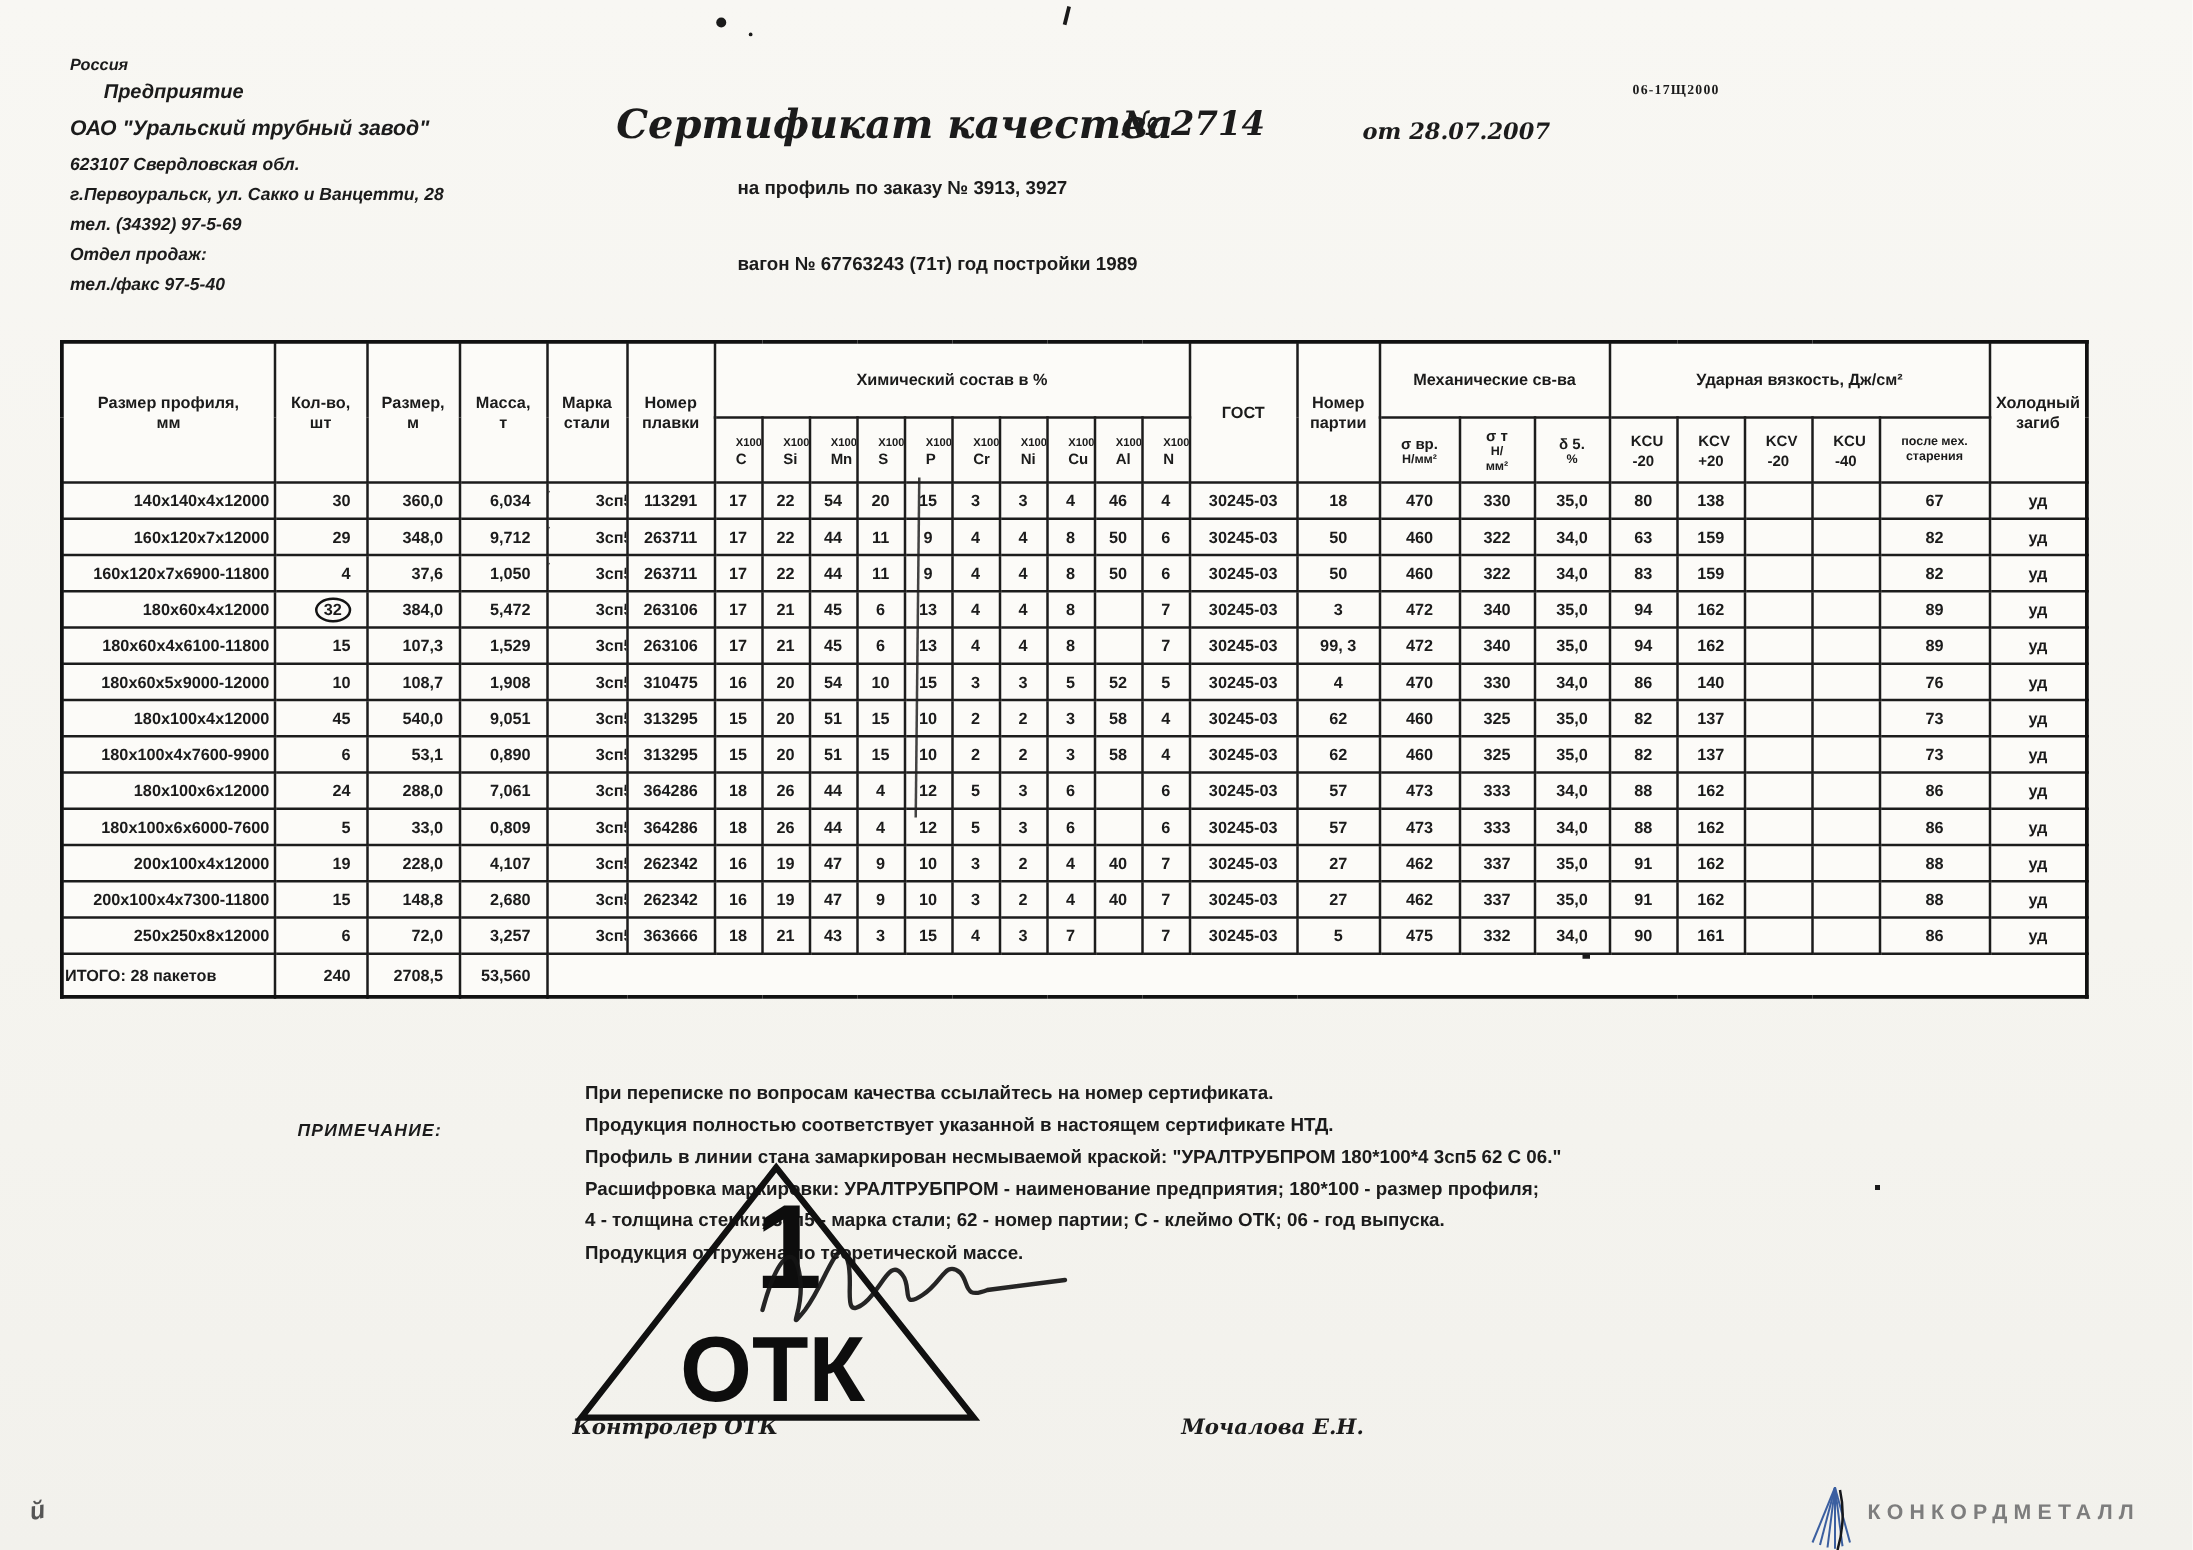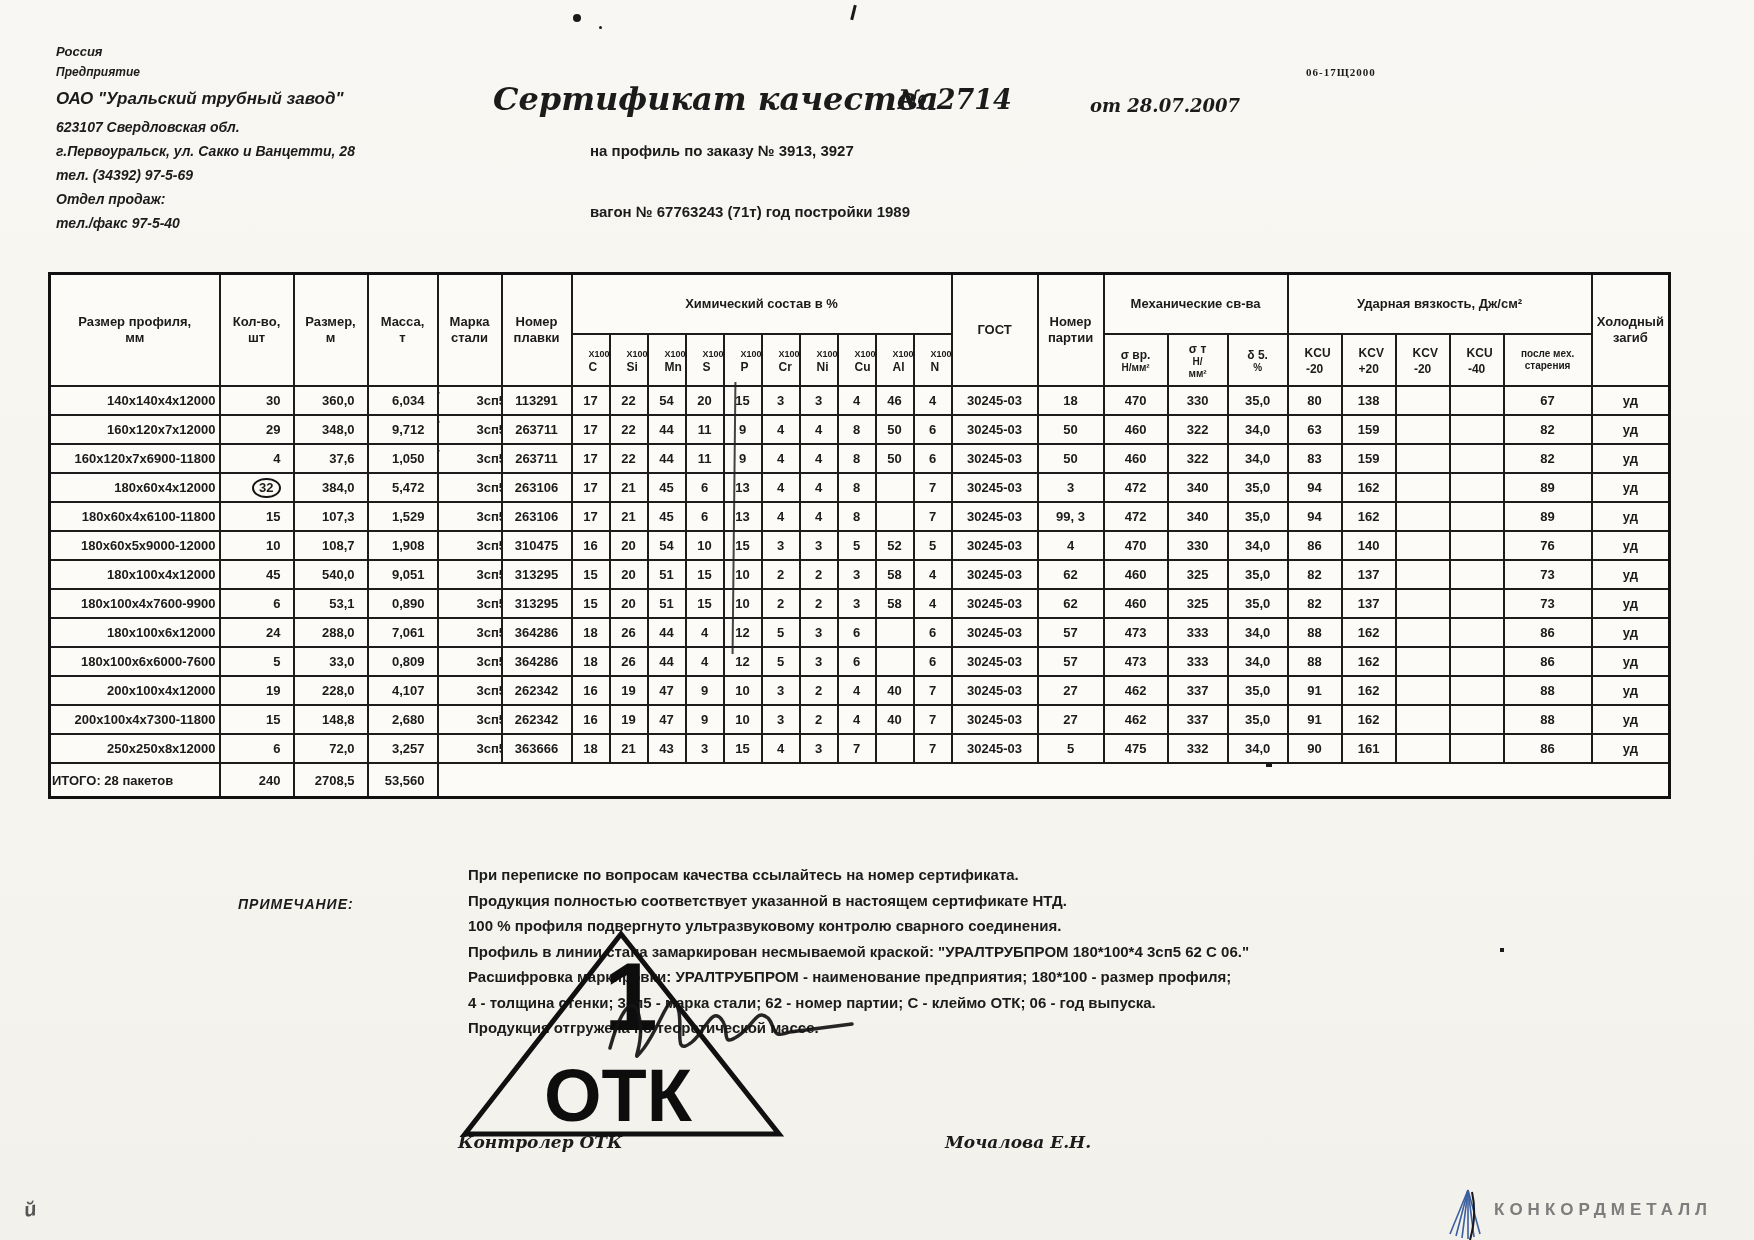--- a/index.html
+++ b/index.html
@@ -4,21 +4,21 @@
 <style>
   html,body { margin:0; padding:0; }
   body {
     width:1754px; height:1240px; position:relative; overflow:hidden;
     background:linear-gradient(180deg,#f8f7f3 0%,#f5f4ef 60%,#f2f1ec 100%);
     font-family:"Liberation Sans", sans-serif; color:#1b1b1b;
   }
   
   .company { position:absolute; left:56px; top:44px; font-style:italic; font-weight:bold; }
   .company .country { font-size:13px; margin-bottom:6px; }
-  .company .label   { font-size:12px; margin-bottom:10px; }
+  .company .label   { font-size:16px; margin-bottom:10px;margin-left:27px; }
   .company .name    { font-size:17px; margin-bottom:10px; }
   .company .line    { font-size:14px; margin-bottom:8px; }
   .cert-title  { position:absolute; left:493px; top:80px; font-family:"DejaVu Serif", serif; font-style:italic; font-weight:bold; font-size:32px; }
   .cert-number { position:absolute; left:898px; top:84px; font-family:"DejaVu Serif", serif; font-style:italic; font-weight:bold; font-size:27px; }
   .cert-date   { position:absolute; left:1090px; top:95px; font-family:"DejaVu Serif", serif; font-style:italic; font-weight:bold; font-size:18px; }
   .corner-code { position:absolute; left:1306px; top:66px; font-size:11px; font-weight:bold; letter-spacing:1px;font-family:Liberation Serif, serif; }
   .cert-subject { position:absolute; left:590px; top:142px; font-size:15px; font-weight:bold; }
   .cert-wagon   { position:absolute; left:590px; top:203px; font-size:15px; font-weight:bold; }
   
   table.cert { position:absolute; left:48px; top:272px; border-collapse:collapse; table-layout:fixed; width:1622px; background:#fcfbf8; }
@@ -542,21 +542,20 @@
       <td class="c-num">53,560</td>
       <td colspan="23" class="t-empty"></td>
     </tr>
   </tfoot>
 </table>
 
 <div class="notes-label">ПРИМЕЧАНИЕ:</div>
 <div class="notes">
   <div>При переписке по вопросам качества ссылайтесь на номер сертификата.</div>
   <div>Продукция полностью соответствует указанной в настоящем сертификате НТД.</div>
-  <div>100 % профиля подвергнуто ультразвуковому контролю сварного соединения.</div>
   <div>Профиль в линии стана замаркирован несмываемой краской: "УРАЛТРУБПРОМ  180*100*4  3сп5  62  С  06."</div>
   <div>Расшифровка маркировки: УРАЛТРУБПРОМ - наименование предприятия; 180*100 - размер профиля;</div>
   <div>4 - толщина стенки; 3сп5 - марка стали; 62 - номер партии; С - клеймо ОТК; 06 - год выпуска.</div>
   <div>Продукция отгружена по теоретической массе.</div>
 </div>
 
 <div class="controller-label">Контролер ОТК</div>
 <div class="controller-name">Мочалова Е.Н.</div>
 
 <svg class="stamp" width="332" height="214" viewBox="0 0 332 214">

